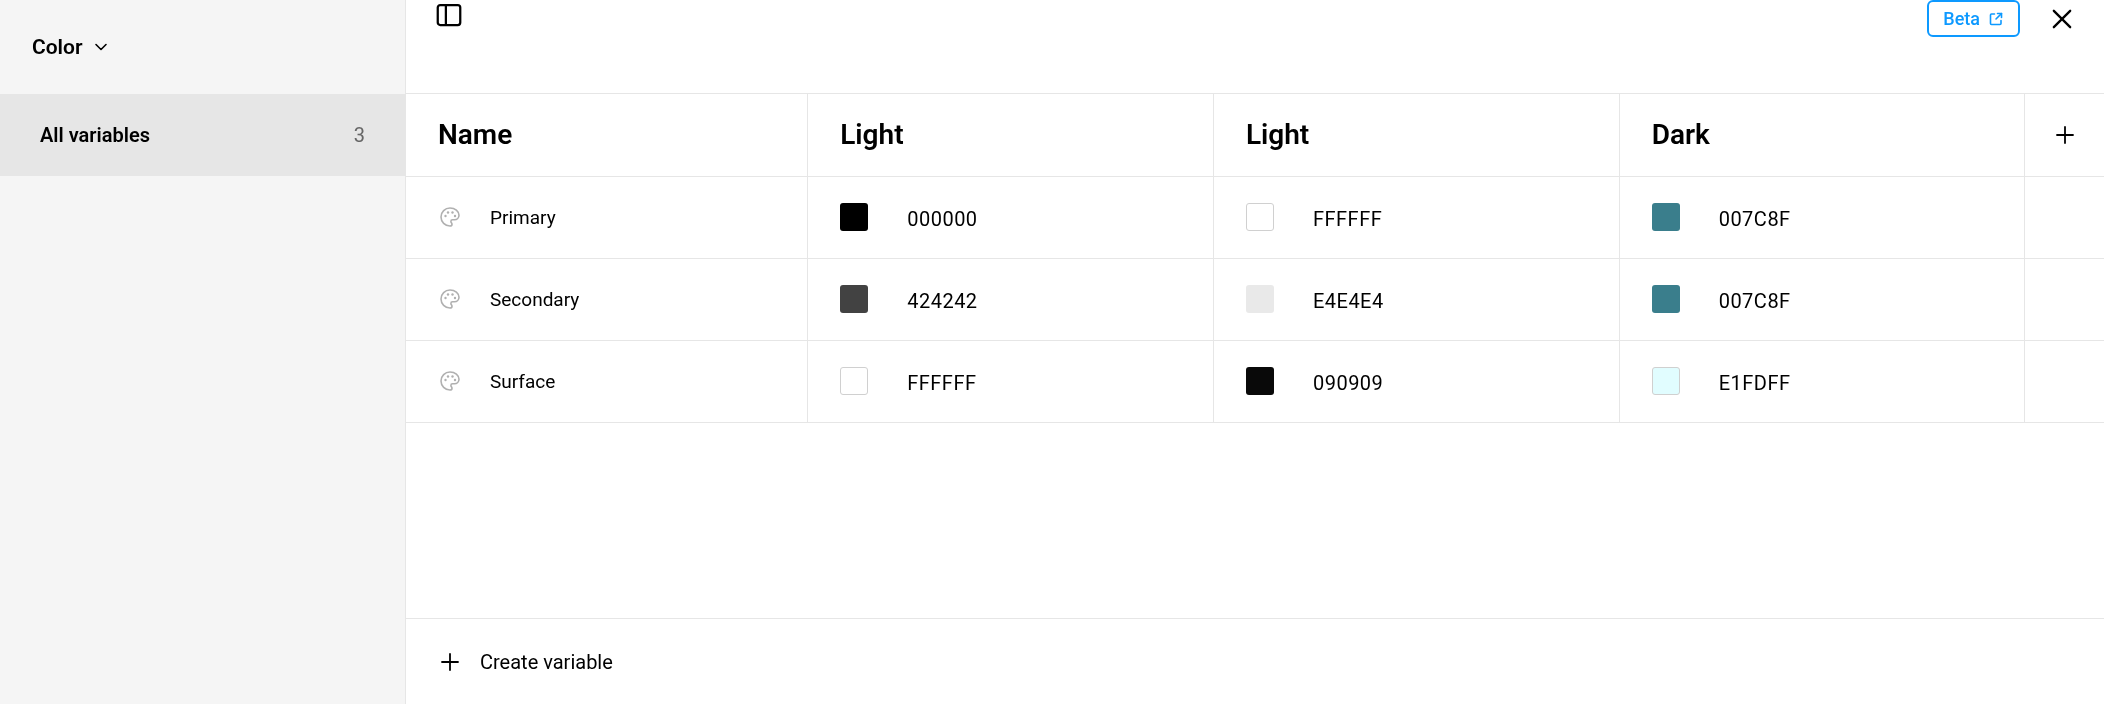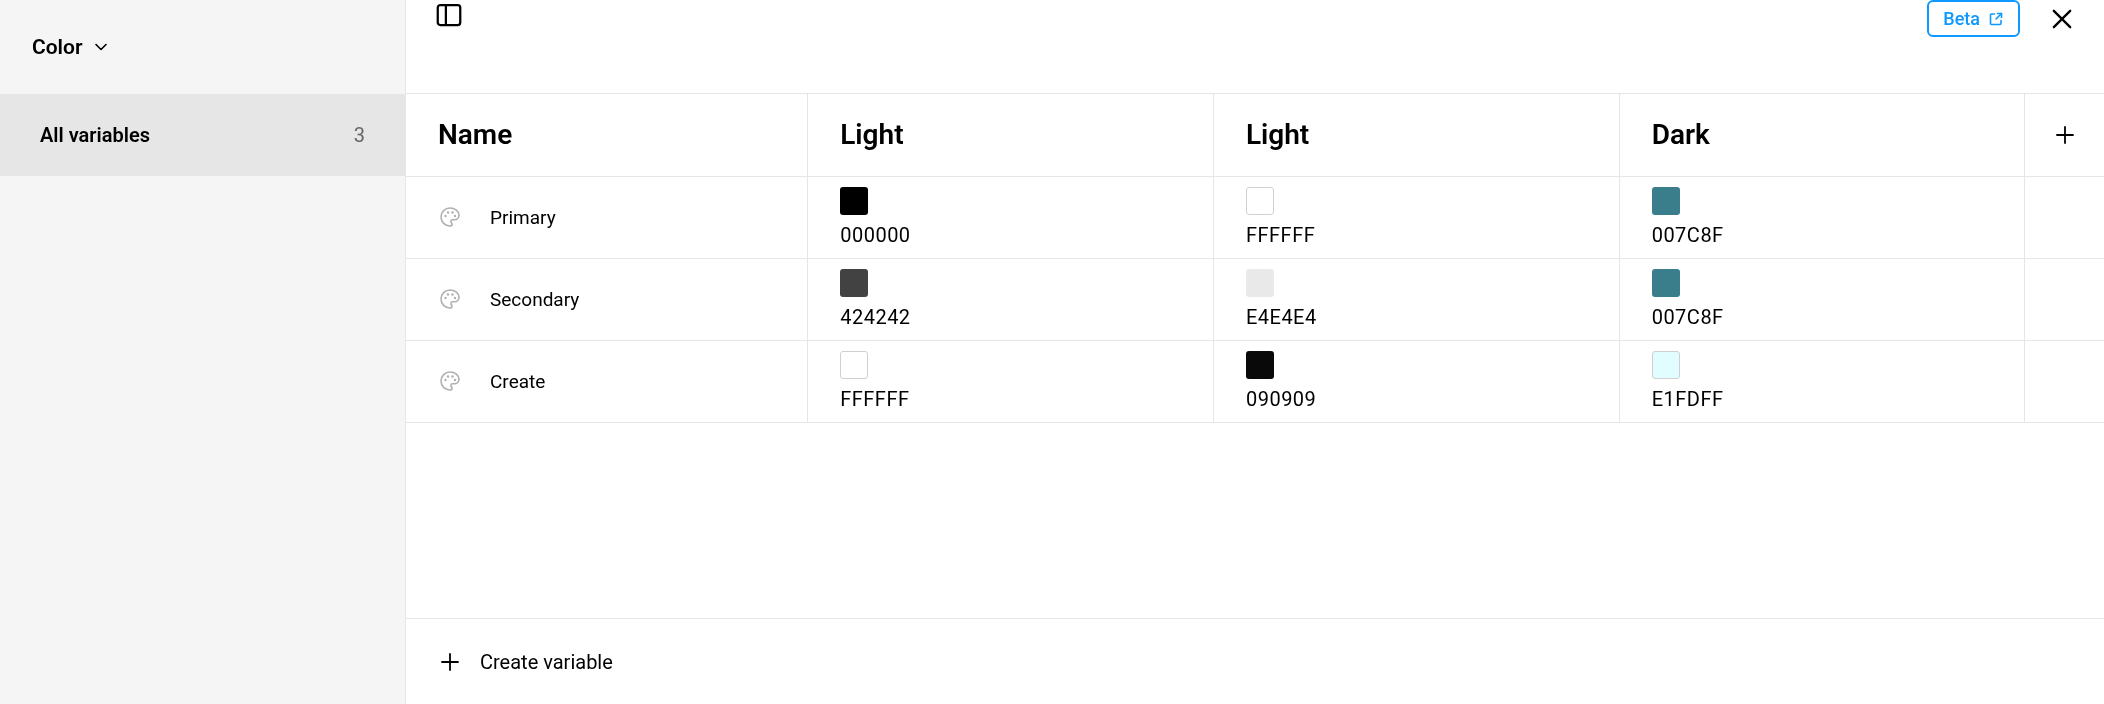--- a/index.html
+++ b/index.html
@@ -154,23 +154,22 @@
     align-items: center;
     gap: 28px;
   }
   .var-type-icon {
     color: #999;
     display: inline-flex;
   }
 
   .swatch-cell {
     display: flex;
-    align-items: flex-start;
-    gap: 8px;
-    flex-direction: column;
+    align-items: flex-end;
+    gap: 39px;
   }
   .swatch {
     width: 28px;
     height: 28px;
     border-radius: 3px;
     flex: none;
   }
   .swatch.outline {
     border: 1px solid #d0d0d0;
   }
@@ -350,21 +349,21 @@
     <div class="var-name-cell">
       <span class="var-type-icon">
 <svg width="24" height="24" viewBox="0 0 24 24" fill="none">
   <path d="M12 3 C7 3 3 7 3 12 C3 17 7 21 12 21 C13.3 21 14 20.2 14 19.2 C14 18.6 13.7 18.1 13.4 17.7 C13.1 17.3 12.9 16.9 12.9 16.4 C12.9 15.5 13.6 14.8 14.5 14.8 H16.5 C19 14.8 21 12.8 21 10.3 C21 6.3 17 3 12 3 Z" stroke="#b0b0b0" stroke-width="1.6"></path>
   <circle cx="7.5" cy="11" r="1.2" fill="#b0b0b0"></circle>
   <circle cx="10" cy="7.5" r="1.2" fill="#b0b0b0"></circle>
   <circle cx="14.5" cy="7.5" r="1.2" fill="#b0b0b0"></circle>
   <circle cx="17" cy="11" r="1.2" fill="#b0b0b0"></circle>
 </svg>
                   </span>
-      <span>Create</span>
+      <span>Surface</span>
     </div>
               </td>
               <td>
                 <div class="swatch-cell">
                   <span class="swatch outline" style="background: rgb(255, 255, 255);"></span>
                   <span class="hex">FFFFFF</span>
                 </div>
               </td>
               <td>
                 <div class="swatch-cell">

